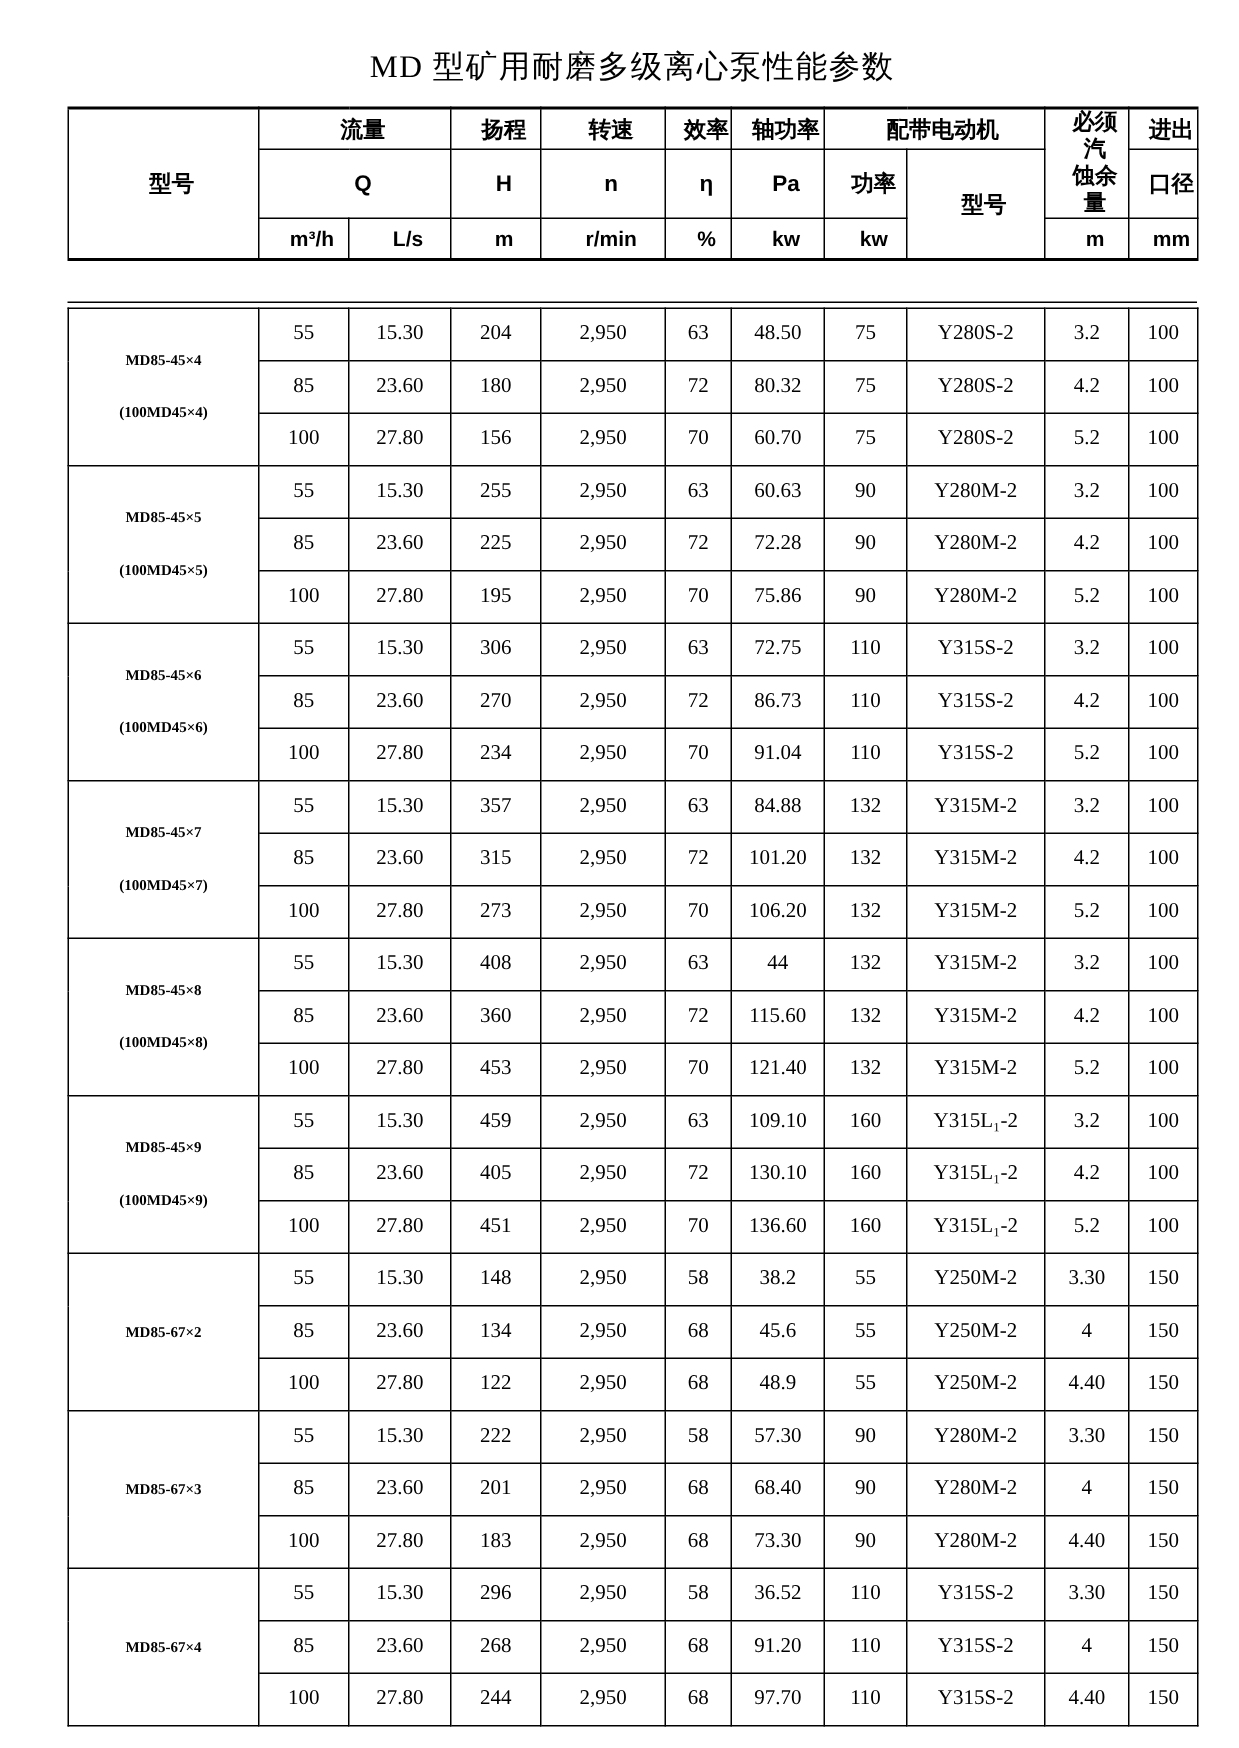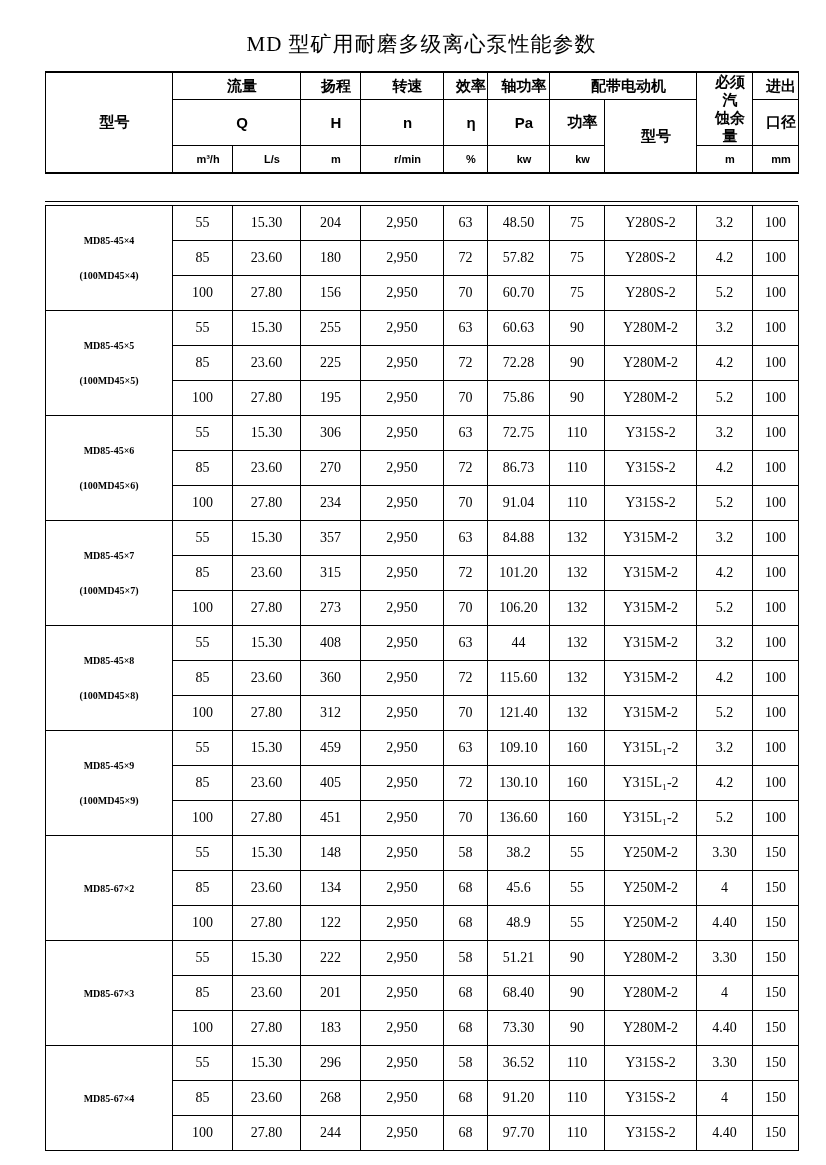--- a/index.html
+++ b/index.html
@@ -42,21 +42,21 @@
   
   .header-table {
     margin-top: 13px;
     border-top: 2px solid #000;
     border-bottom: 2px solid #000;
     font-family: "Liberation Sans", "DejaVu Sans", sans-serif;
     font-weight: bold;
     font-size: 15px;
   }
   .header-table td { height: 26px; padding-left: 11px; }
-  .header-table .units td { font-size: 11px; }
+  .header-table .units td { font-size: 14px; }
   .npsh-cell div { line-height: 18px; }
   
   .data-wrap {
     margin-top: 27px;
     margin-left: 45px;
     width: 753px;
     border-top: 1px solid #000;
     padding-top: 3px;
   }
   .data-wrap table { margin-left: 0; }
@@ -163,21 +163,21 @@
             <td>Y280S-2</td>
             <td>3.2</td>
             <td>100</td>
           </tr>
           <tr>
             <td>85</td>
             <td>23.60</td>
             <td>180</td>
             <td>2,950</td>
             <td>72</td>
-            <td>57.82</td>
+            <td>80.32</td>
             <td>75</td>
             <td>Y280S-2</td>
             <td>4.2</td>
             <td>100</td>
           </tr>
           <tr>
             <td>100</td>
             <td>27.80</td>
             <td>156</td>
             <td>2,950</td>
@@ -332,21 +332,21 @@
             <td>72</td>
             <td>115.60</td>
             <td>132</td>
             <td>Y315M-2</td>
             <td>4.2</td>
             <td>100</td>
           </tr>
           <tr>
             <td>100</td>
             <td>27.80</td>
-            <td>312</td>
+            <td>453</td>
             <td>2,950</td>
             <td>70</td>
             <td>121.40</td>
             <td>132</td>
             <td>Y315M-2</td>
             <td>5.2</td>
             <td>100</td>
           </tr>
           <tr>
             <td rowspan="3" class="model-cell">
@@ -429,21 +429,21 @@
           </tr>
           <tr>
             <td rowspan="3" class="model-cell">
               <div>MD85-67×3</div>
             </td>
             <td>55</td>
             <td>15.30</td>
             <td>222</td>
             <td>2,950</td>
             <td>58</td>
-            <td>51.21</td>
+            <td>57.30</td>
             <td>90</td>
             <td>Y280M-2</td>
             <td>3.30</td>
             <td>150</td>
           </tr>
           <tr>
             <td>85</td>
             <td>23.60</td>
             <td>201</td>
             <td>2,950</td>

